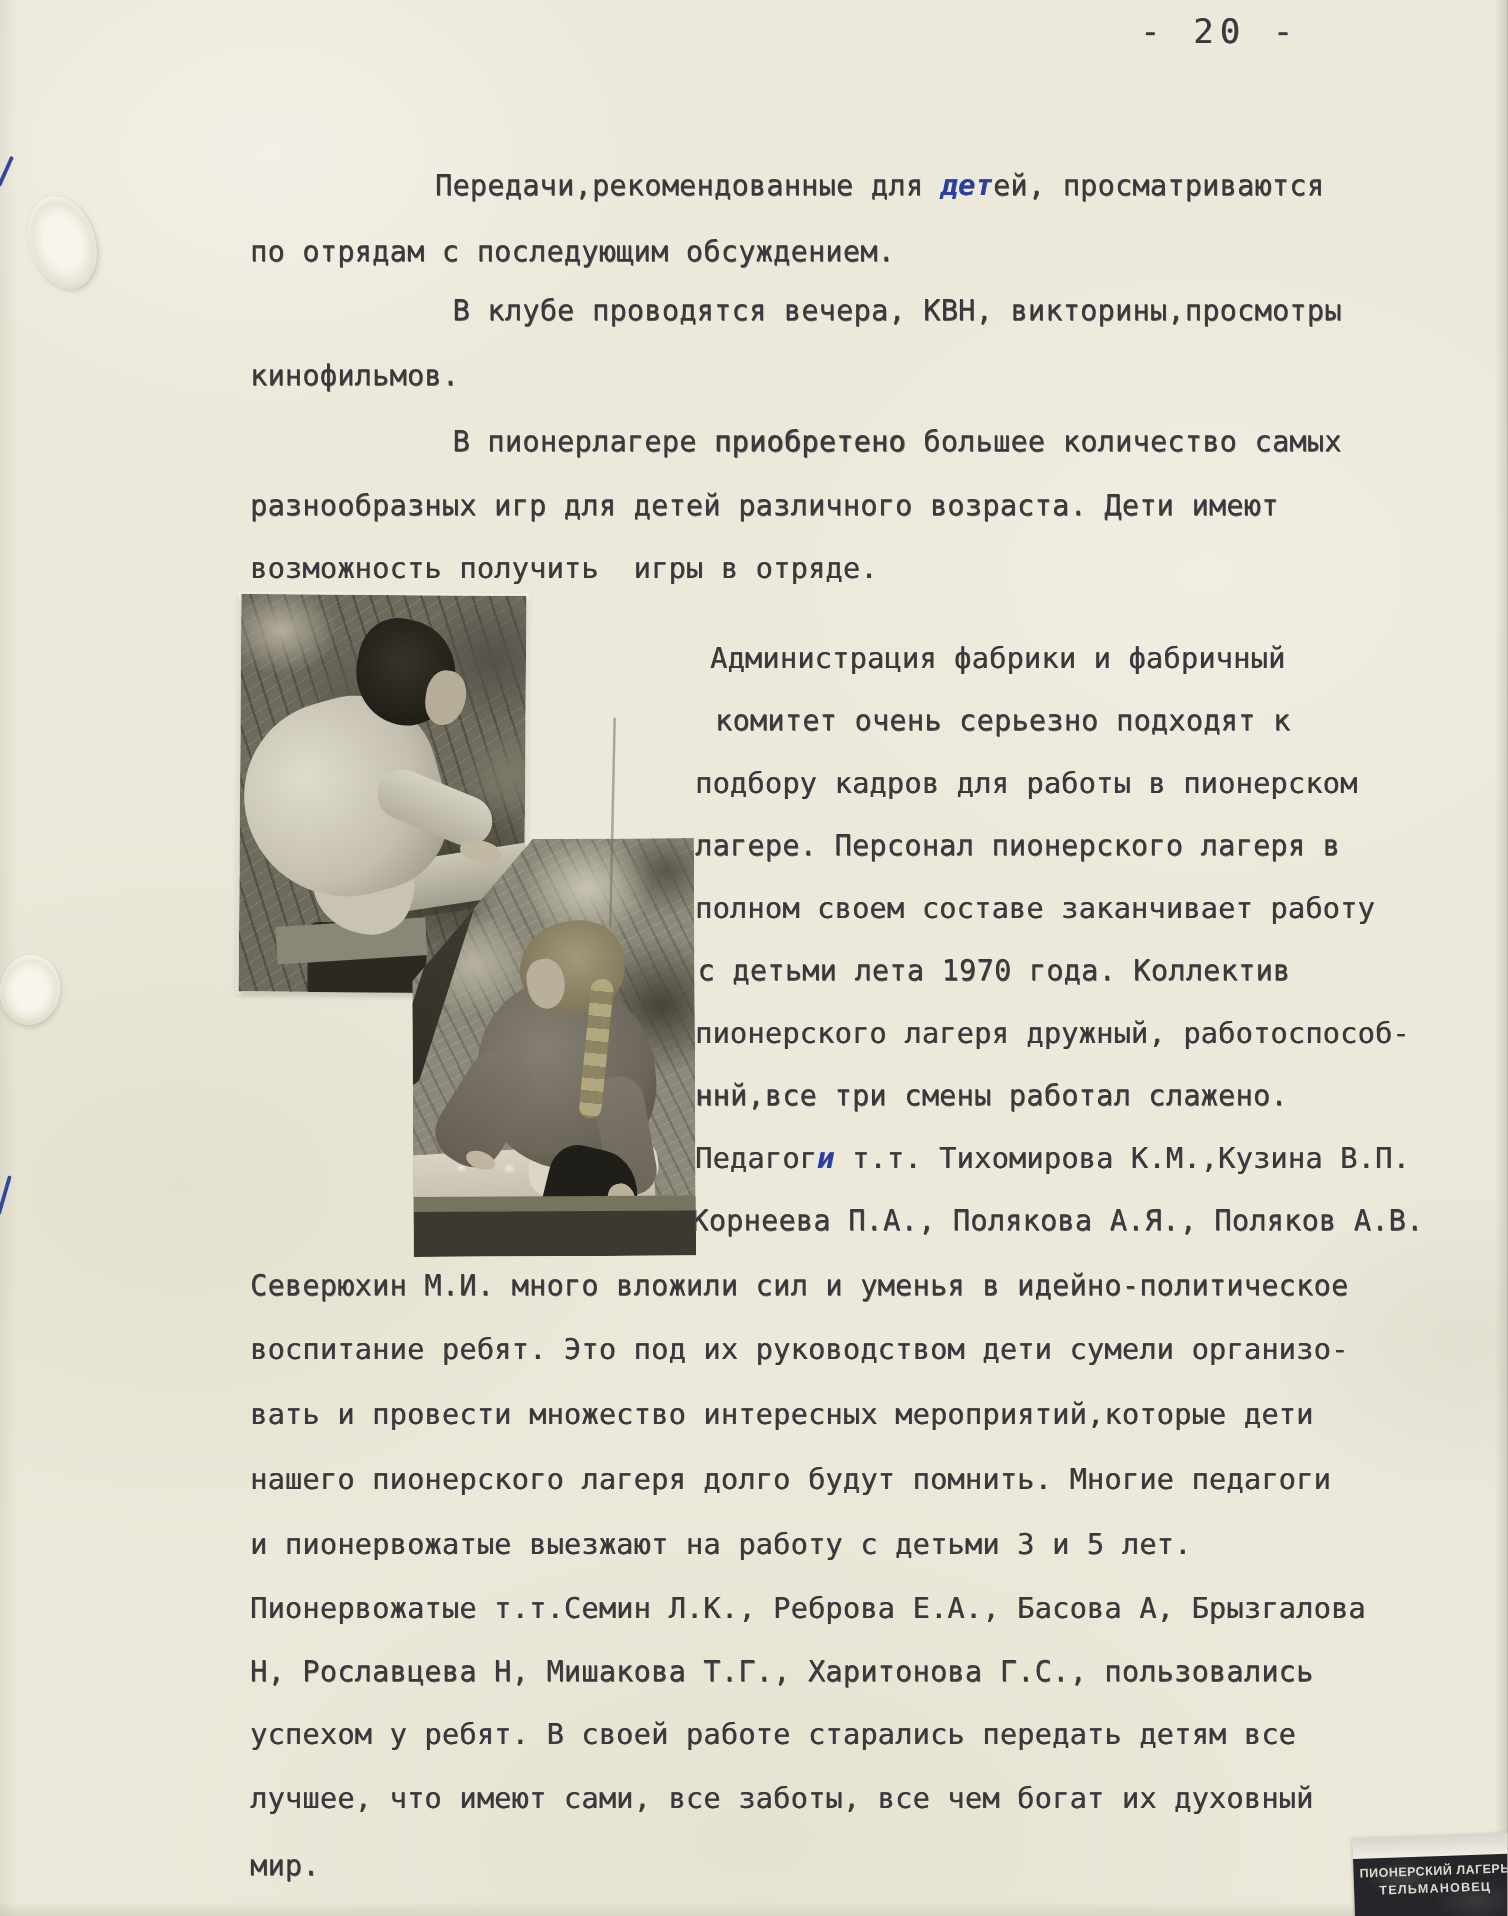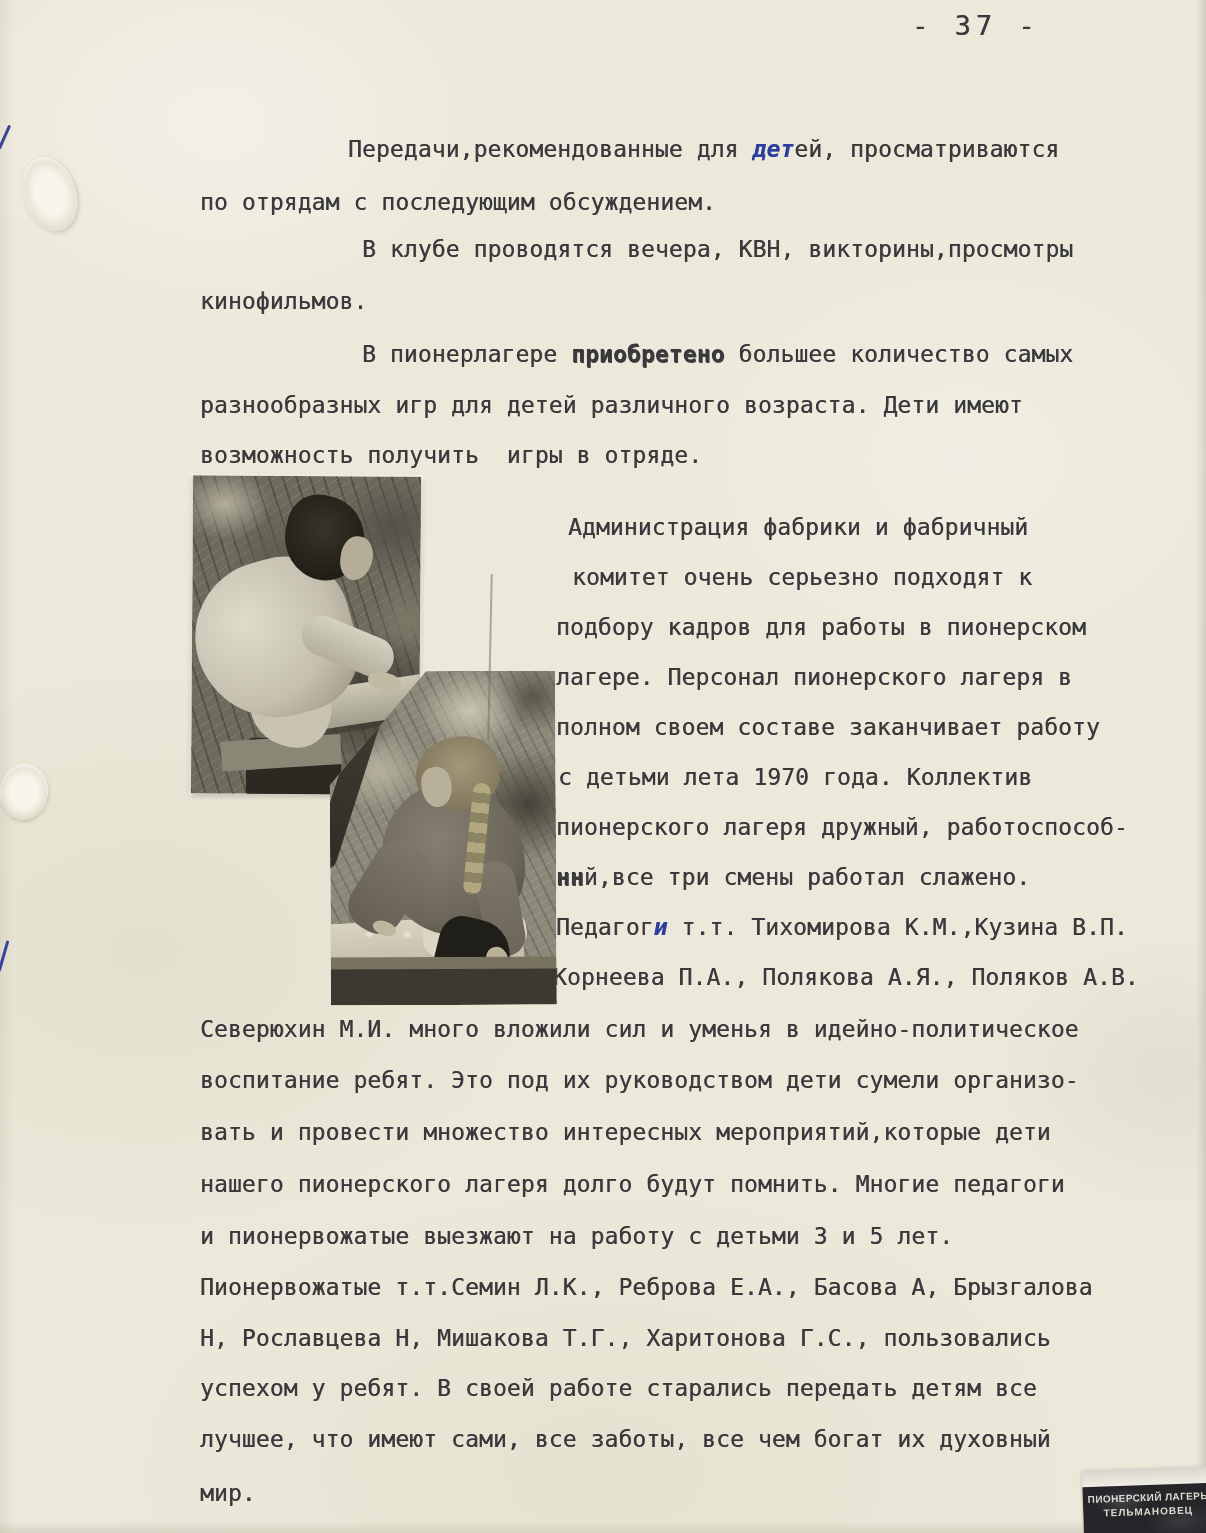--- a/index.html
+++ b/index.html
@@ -20,21 +20,21 @@
       linear-gradient(to right, rgba(190,185,168,.28) 0px, transparent 14px),
       linear-gradient(to left, rgba(160,155,140,.35) 0px, transparent 10px),
       linear-gradient(to top, rgba(170,165,148,.30) 0px, transparent 12px);
   }
   .tline{
     position:absolute;white-space:pre;font-size:23px;line-height:32px;
     color:#39383c;text-shadow:.4px .4px .5px rgba(52,50,54,.75);
     letter-spacing:.1px;
   }
   .tline .ink{color:#2c3da0;font-style:italic;font-weight:600;text-shadow:.3px .3px .4px rgba(44,61,160,.6);}
-  .tline .bold{font-weight:bold;text-shadow:.7px .5px .6px rgba(40,38,42,.85);}
+  .tline .bold{font-weight:normal;text-shadow:.7px .5px .6px rgba(40,38,42,.85);}
   .page-number{
     position:absolute;left:912px;top:10px;font-size:27px;letter-spacing:5px;
     color:#3a393d;text-shadow:.4px .4px .5px rgba(52,50,54,.7);white-space:pre;
   }
   
   .photo{position:absolute;overflow:hidden;box-shadow:0 2px 5px rgba(70,64,48,.35),0 0 0 2px rgba(248,246,238,.85);}
   .photo .art{position:absolute;}
   .photo1{left:192px;top:476px;width:228px;height:318px;transform:rotate(.4deg);}
   .p1-bg{inset:0;background:#6e6a5c;
     background-image:
@@ -107,21 +107,21 @@
     font-family:"Liberation Sans","DejaVu Sans",sans-serif;font-weight:bold;}
   .stamp-band .s1{margin-top:7px;font-size:10px;letter-spacing:.4px;}
   .stamp-band .s2{margin-top:3px;font-size:10px;letter-spacing:1px;}
 </style>
 </head>
 <body>
 
 <div class="page">
   <div class="paper-texture"></div>
 
-  <div class="page-number">- 37 -</div>
+  <div class="page-number">- 20 -</div>
 
   <div class="tline" style="position:absolute;" id="text-layer"><div class="tline" style="left: 348px; top: 133px;"><span>Передачи,рекомендованные для </span><span class="ink">дет</span><span>ей, просматриваются</span></div><div class="tline" style="left: 200px; top: 186px;"><span>по отрядам с последующим обсуждением.</span></div><div class="tline" style="left: 362px; top: 233px;"><span>В клубе проводятся вечера, КВН, викторины,просмотры</span></div><div class="tline" style="left: 200px; top: 285px;"><span>кинофильмов.</span></div><div class="tline" style="left: 362px; top: 338px;"><span>В пионерлагере </span><span class="bold">приобретено</span><span> большее количество самых</span></div><div class="tline" style="left: 200px; top: 389px;"><span>разнообразных игр для детей различного возраста. Дети имеют</span></div><div class="tline" style="left: 200px; top: 439px;"><span>возможность получить  игры в отряде.</span></div><div class="tline" style="left: 568px; top: 511px;"><span>Администрация фабрики и фабричный</span></div><div class="tline" style="left: 572px; top: 561px;"><span>комитет очень серьезно подходят к</span></div><div class="tline" style="left: 556px; top: 611px;"><span>подбору кадров для работы в пионерском</span></div><div class="tline" style="left: 556px; top: 661px;"><span>лагере. Персонал пионерского лагеря в</span></div><div class="tline" style="left: 556px; top: 711px;"><span>полном своем составе заканчивает работу</span></div><div class="tline" style="left: 558px; top: 761px;"><span>с детьми лета 1970 года. Коллектив</span></div><div class="tline" style="left: 556px; top: 811px;"><span>пионерского лагеря дружный, работоспособ-</span></div><div class="tline" style="left: 556px; top: 861px;"><span class="bold">нн</span><span>й,все три смены работал слажено.</span></div><div class="tline" style="left: 556px; top: 911px;"><span>Педагог</span><span class="ink">и</span><span> т.т. Тихомирова К.М.,Кузина В.П.</span></div><div class="tline" style="left: 553px; top: 961px;"><span>Корнеева П.А., Полякова А.Я., Поляков А.В.</span></div><div class="tline" style="left: 200px; top: 1013px;"><span>Северюхин М.И. много вложили сил и уменья в идейно-политическое</span></div><div class="tline" style="left: 200px; top: 1064px;"><span>воспитание ребят. Это под их руководством дети сумели организо-</span></div><div class="tline" style="left: 200px; top: 1116px;"><span>вать и провести множество интересных мероприятий,которые дети</span></div><div class="tline" style="left: 200px; top: 1168px;"><span>нашего пионерского лагеря долго будут помнить. Многие педагоги</span></div><div class="tline" style="left: 200px; top: 1220px;"><span>и пионервожатые выезжают на работу с детьми 3 и 5 лет.</span></div><div class="tline" style="left: 200px; top: 1271px;"><span>Пионервожатые т.т.Семин Л.К., Реброва Е.А., Басова А, Брызгалова</span></div><div class="tline" style="left: 200px; top: 1322px;"><span>Н, Рославцева Н, Мишакова Т.Г., Харитонова Г.С., пользовались</span></div><div class="tline" style="left: 200px; top: 1372px;"><span>успехом у ребят. В своей работе старались передать детям все</span></div><div class="tline" style="left: 200px; top: 1423px;"><span>лучшее, что имеют сами, все заботы, все чем богат их духовный</span></div><div class="tline" style="left: 200px; top: 1477px;"><span>мир.</span></div></div>
 
   <div class="photo photo1" title="girl with dark bobbed hair in light sweater sitting sideways at an outdoor wooden table">
     <div class="art p1-bg" style="left:0;top:0;right:0;bottom:0;"></div>
     <div class="art p1-table"></div>
     <div class="art p1-legdark"></div>
     <div class="art p1-bench"></div>
     <div class="art p1-leg"></div>
     <div class="art p1-body"></div>

